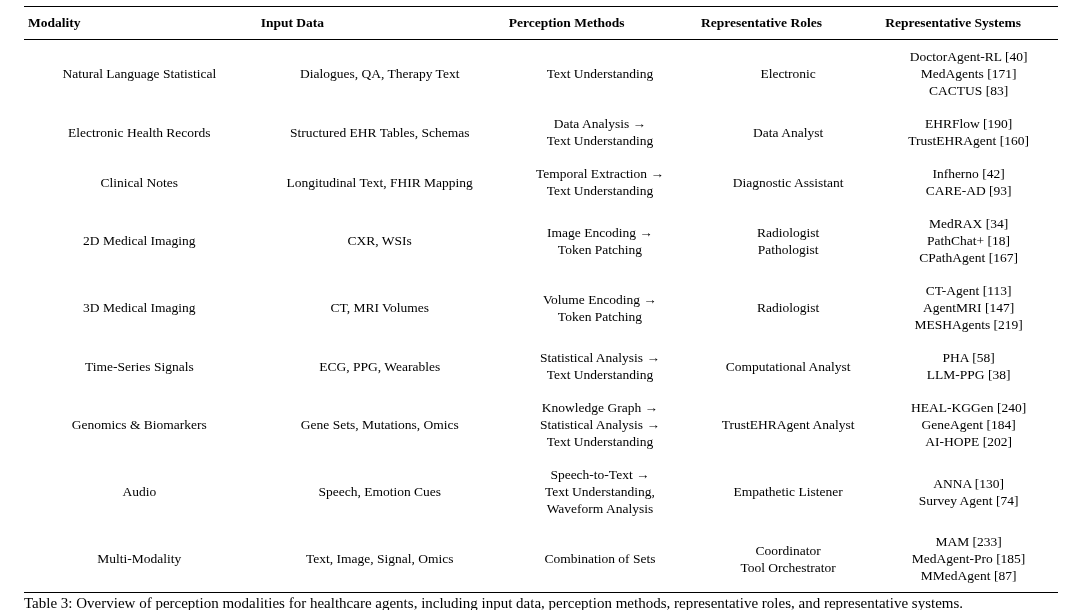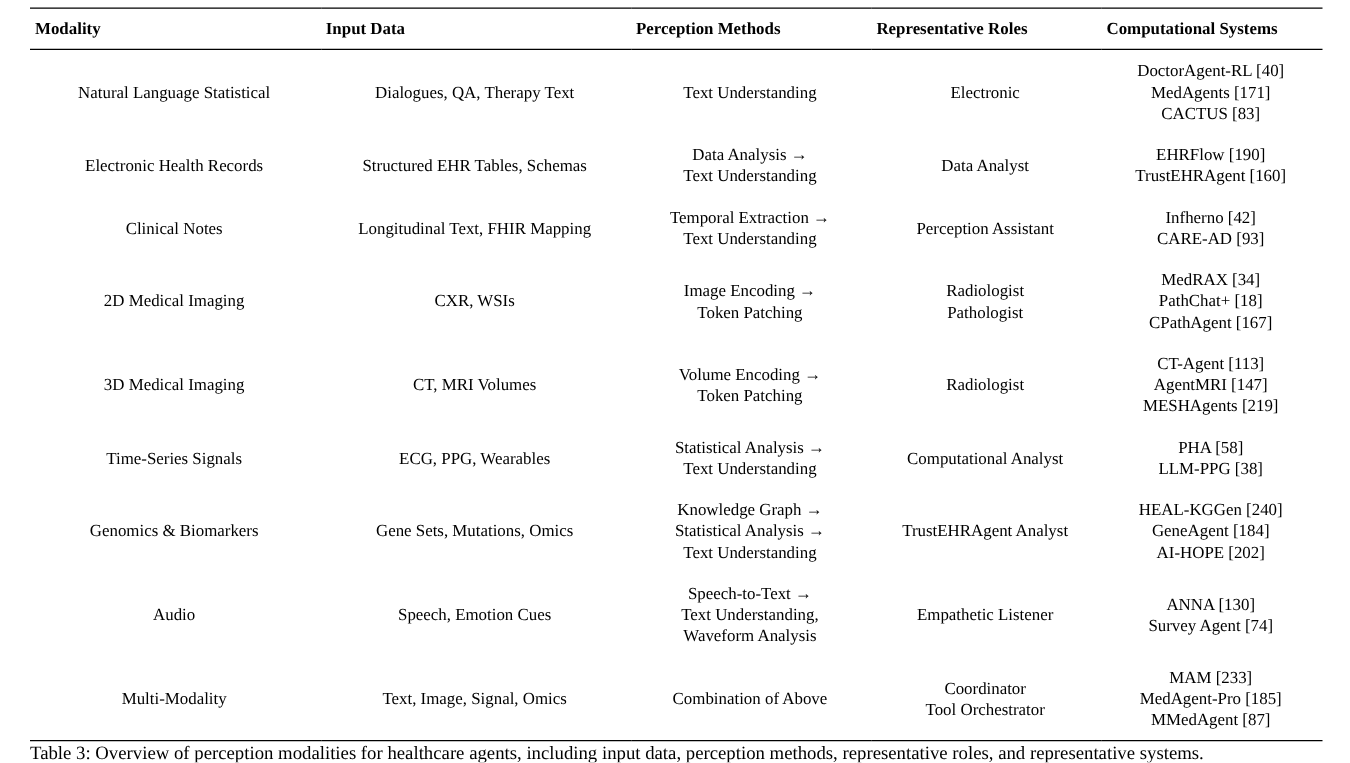--- a/index.html
+++ b/index.html
@@ -67,21 +67,21 @@
         <col>
         <col>
         <col>
     </colgroup>
     <thead>
       <tr>
           <th>Modality</th>
           <th>Input Data</th>
           <th>Perception Methods</th>
           <th>Representative Roles</th>
-          <th>Computational Systems</th>
+          <th>Representative Systems</th>
         </tr>
     </thead>
     <tbody>
         <tr>
           <td>
             <div>Natural Language Statistical</div>
           </td>
           <td>
             <div>Dialogues, QA, Therapy Text</div>
           </td>
@@ -121,21 +121,21 @@
             <div>Clinical Notes</div>
           </td>
           <td>
             <div>Longitudinal Text, FHIR Mapping</div>
           </td>
           <td>
             <div>Temporal Extraction →</div>
             <div>Text Understanding</div>
           </td>
           <td>
-            <div>Perception Assistant</div>
+            <div>Diagnostic Assistant</div>
           </td>
           <td>
             <div>Infherno [42]</div>
             <div>CARE-AD [93]</div>
           </td>
         </tr>
         <tr>
           <td>
             <div>2D Medical Imaging</div>
           </td>
@@ -237,21 +237,21 @@
           </td>
         </tr>
         <tr>
           <td>
             <div>Multi-Modality</div>
           </td>
           <td>
             <div>Text, Image, Signal, Omics</div>
           </td>
           <td>
-            <div>Combination of Above</div>
+            <div>Combination of Sets</div>
           </td>
           <td>
             <div>Coordinator</div>
             <div>Tool Orchestrator</div>
           </td>
           <td>
             <div>MAM [233]</div>
             <div>MedAgent-Pro [185]</div>
             <div>MMedAgent [87]</div>
           </td>

